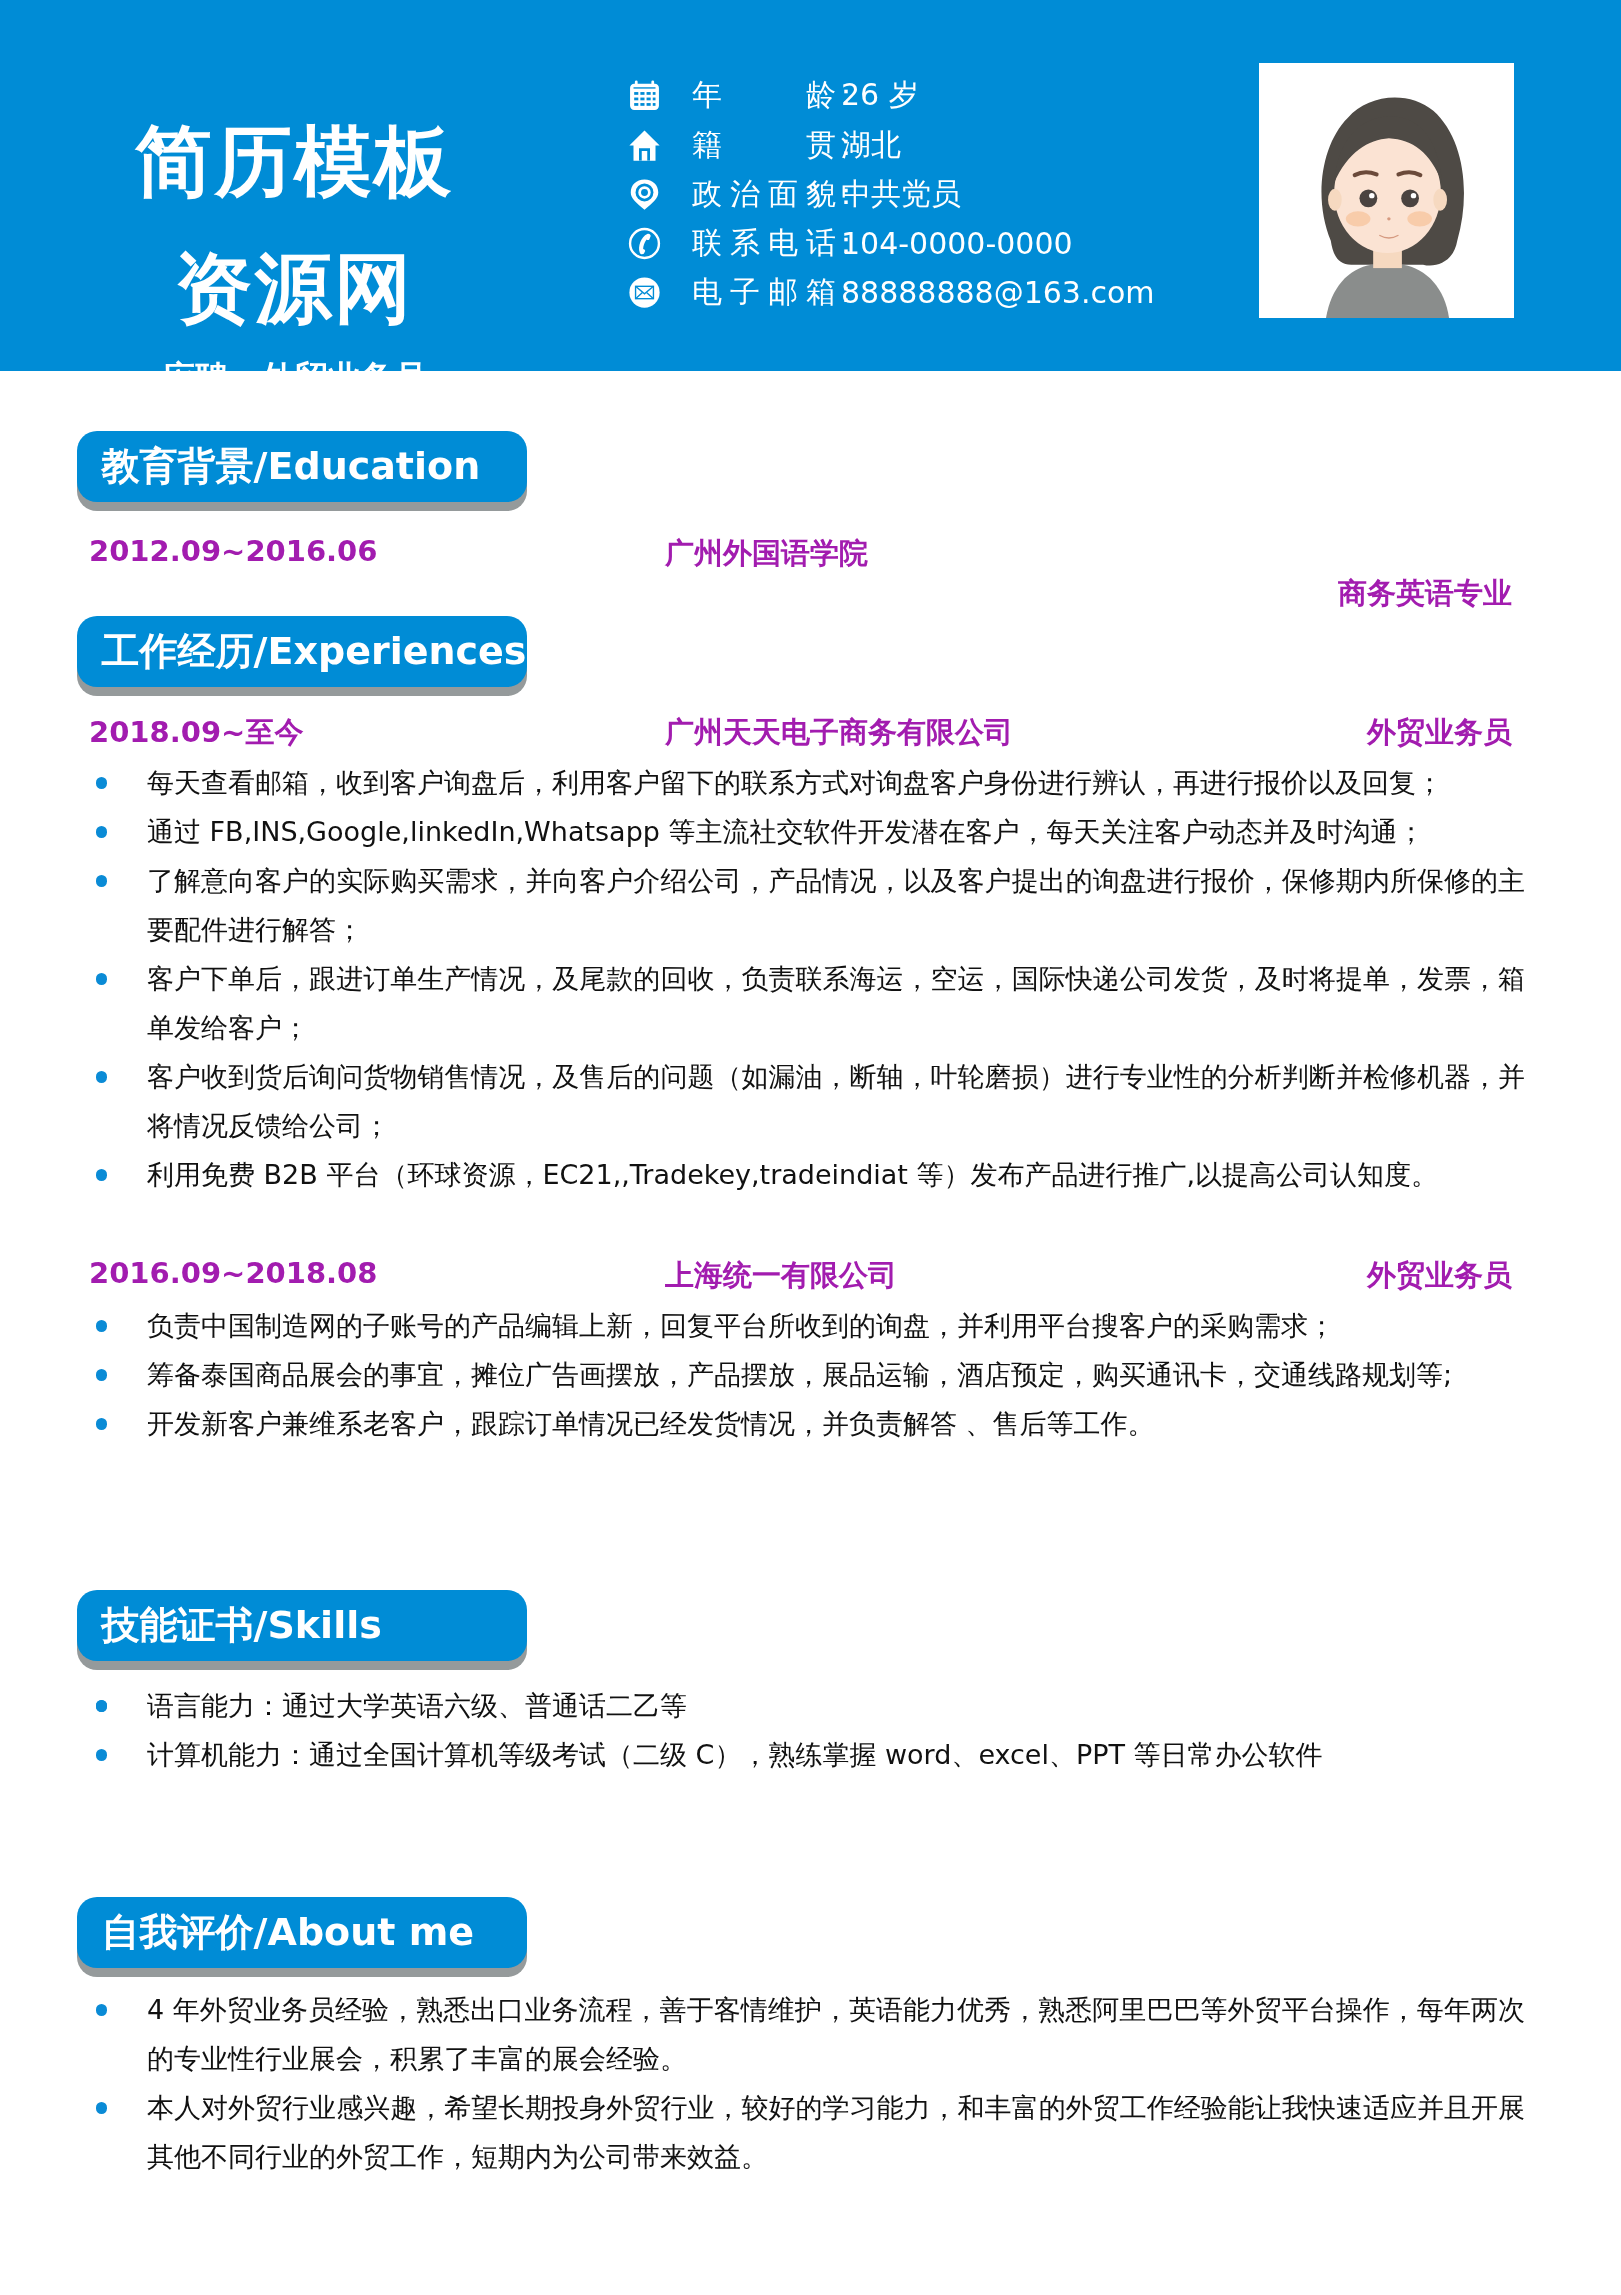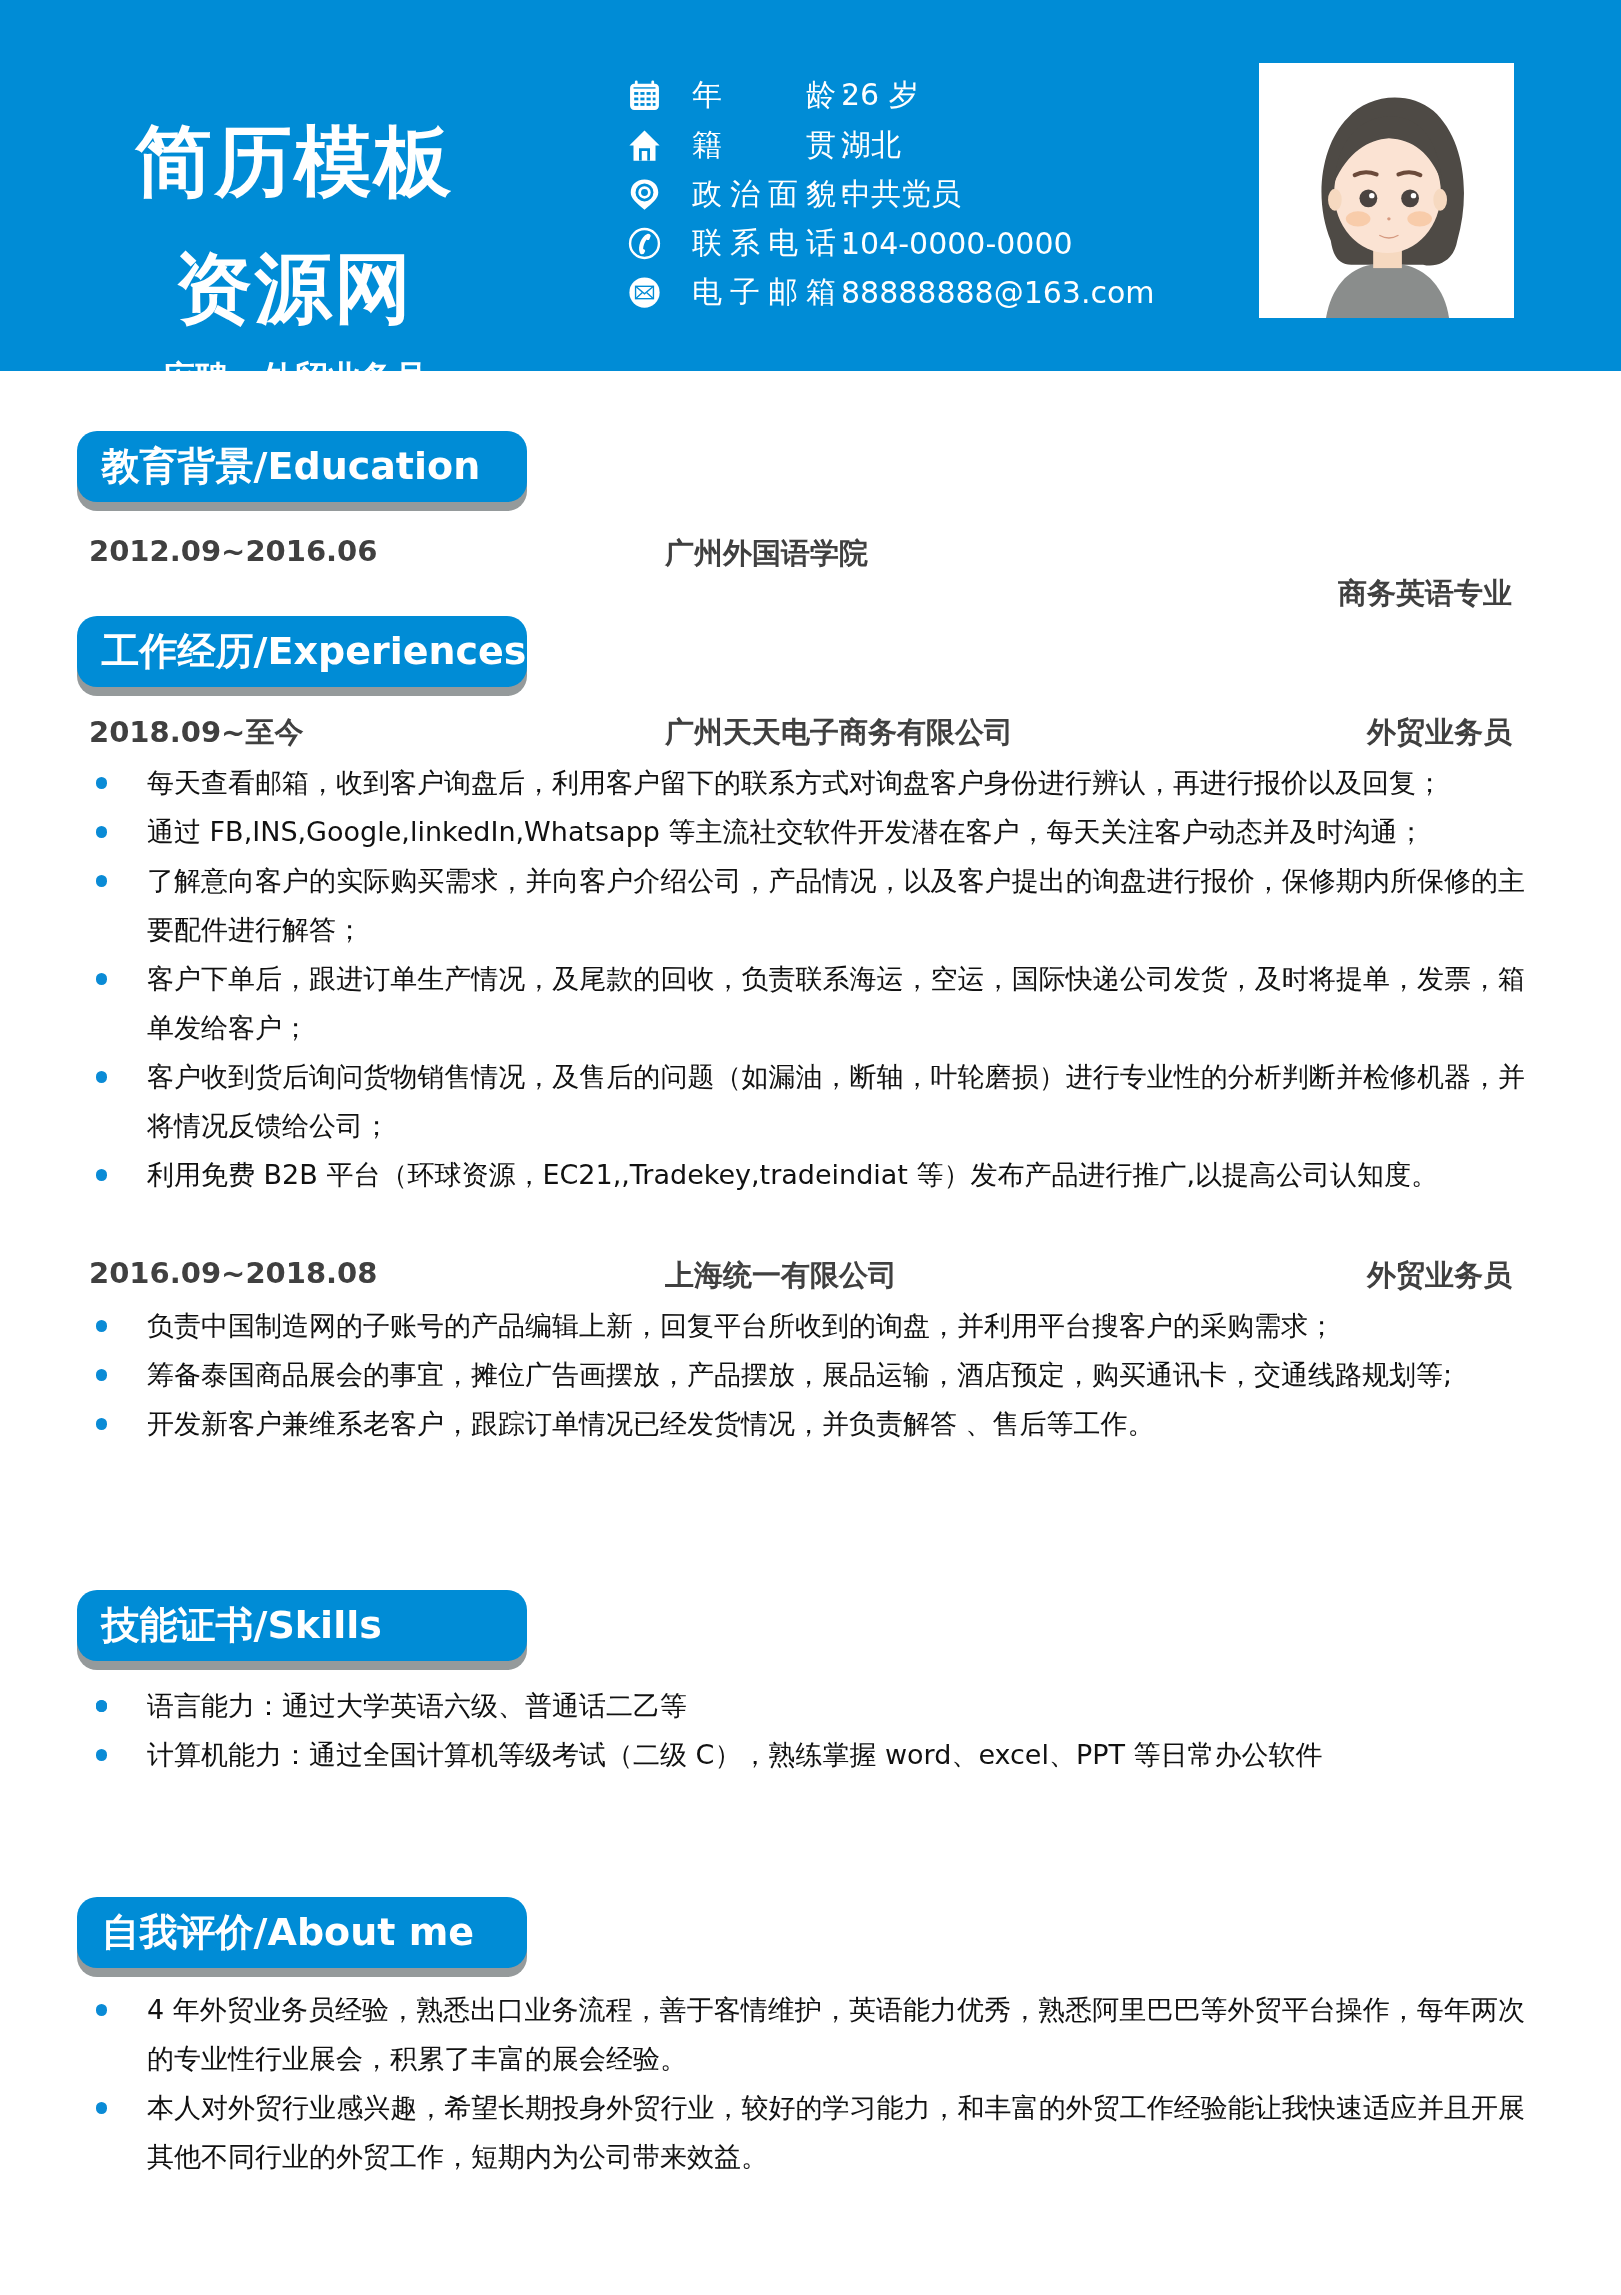--- a/index.html
+++ b/index.html
@@ -16,21 +16,21 @@
   .info-row { position: absolute; left: 0; height: 41px; display: flex; align-items: center; color: #ffffff; font-size: 30px; white-space: nowrap; }
   .info-icon { width: 36px; height: 36px; display: flex; align-items: center; justify-content: center; }
   .info-label { position: absolute; left: 66px; width: 144px; display: flex; justify-content: space-between; }
   .info-label span { display: inline-block; }
   .info-value { position: absolute; left: 215px; }
 
   .photo { position: absolute; left: 1259px; top: 63px; width: 255px; height: 255px; background: #ffffff; overflow: hidden; }
 
   .section-header { position: absolute; left: 77px; width: 450px; height: 71px; background: #008CD6; border-radius: 20px; box-shadow: 0 9px 0 #959A9B; color: #ffffff; font-weight: bold; font-size: 38px; display: flex; align-items: center; padding-left: 24.6px; white-space: nowrap; }
 
-  .entry-row { position: absolute; left: 89px; width: 1423px; height: 41px; color: #404040; font-weight: bold; font-size: 29px; }
+  .entry-row { position: absolute; left: 89px; width: 1423px; height: 41px; color: #a21caf; font-weight: bold; font-size: 29px; }
   .entry-row .c1 { position: absolute; left: 0; top: 0; }
   .entry-row .c2 { position: absolute; left: 576px; top: 0; }
   .entry-row .c3 { position: absolute; right: 0; top: 0; text-align: right; }
 
   .bullets { position: absolute; left: 89px; width: 1436px; list-style: none; font-size: 27px; line-height: 49px; }
   .bullets li { position: relative; padding-left: 58px; padding-right: 0; text-align: justify; }
   .bullets li .dot { position: absolute; left: 6.8px; top: 19px; width: 11.6px; height: 11.6px; border-radius: 50%; background: #0A8BD6; }
 </style>
 </head>
 <body>

